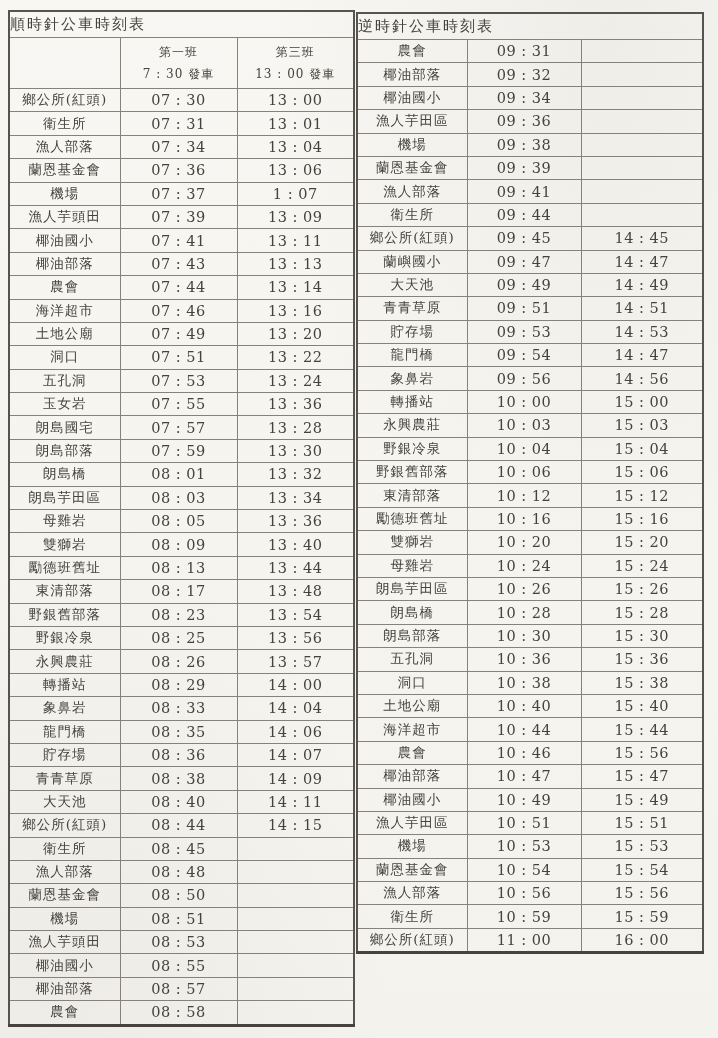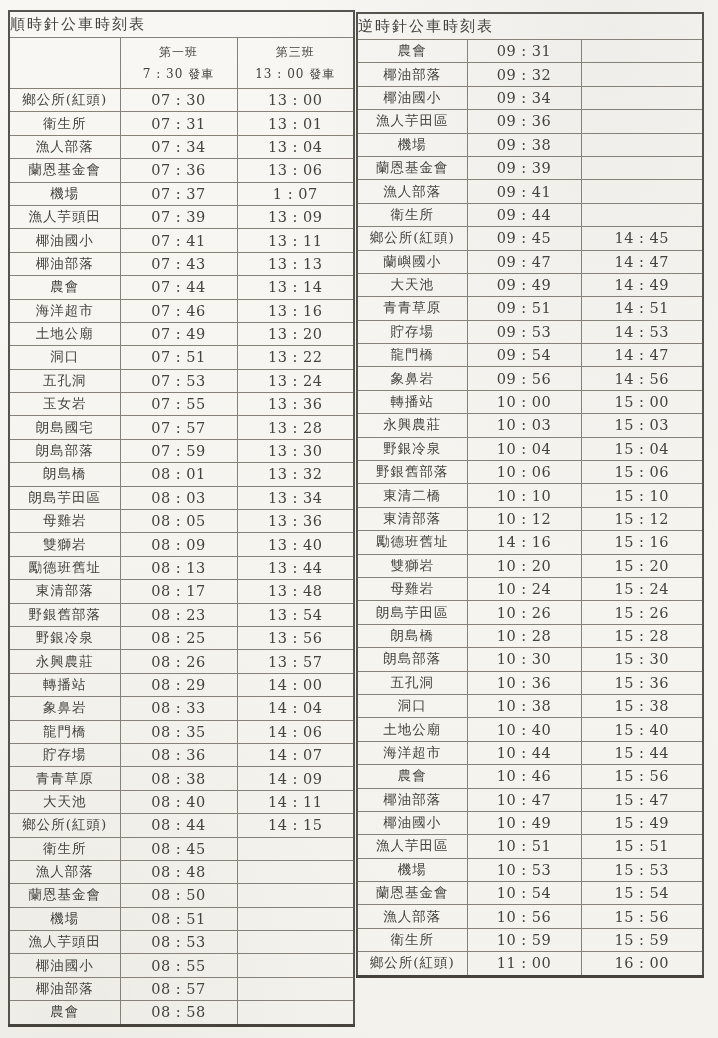--- a/index.html
+++ b/index.html
@@ -395,32 +395,27 @@
           <td class="stop">野銀冷泉</td>
           <td class="time">10 : 04</td>
           <td class="time">15 : 04</td>
         </tr>
         <tr class="data-row">
           <td class="stop">野銀舊部落</td>
           <td class="time">10 : 06</td>
           <td class="time">15 : 06</td>
         </tr>
         <tr class="data-row">
-          <td class="stop">東清二橋</td>
-          <td class="time">10 : 10</td>
-          <td class="time">15 : 10</td>
-        </tr>
-        <tr class="data-row">
           <td class="stop">東清部落</td>
           <td class="time">10 : 12</td>
           <td class="time">15 : 12</td>
         </tr>
         <tr class="data-row">
           <td class="stop">勵德班舊址</td>
-          <td class="time">14 : 16</td>
+          <td class="time">10 : 16</td>
           <td class="time">15 : 16</td>
         </tr>
         <tr class="data-row">
           <td class="stop">雙獅岩</td>
           <td class="time">10 : 20</td>
           <td class="time">15 : 20</td>
         </tr>
         <tr class="data-row">
           <td class="stop">母雞岩</td>
           <td class="time">10 : 24</td>

